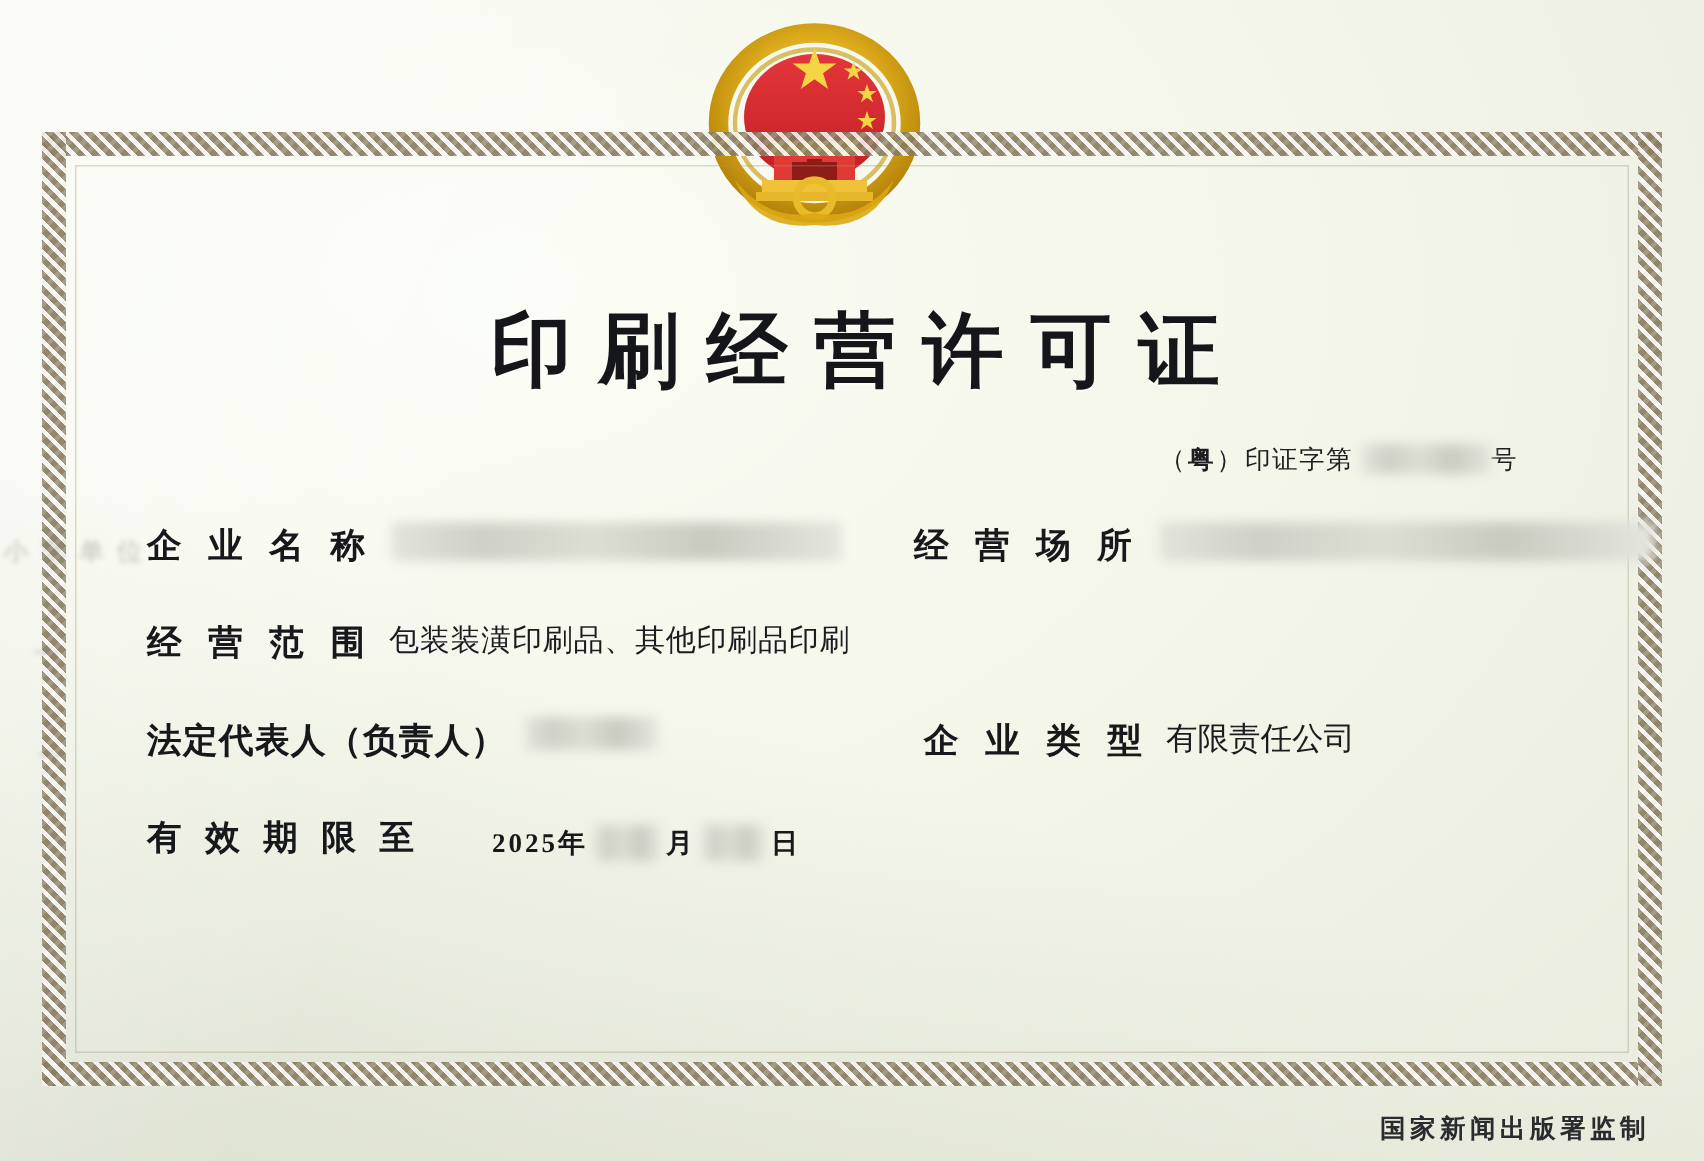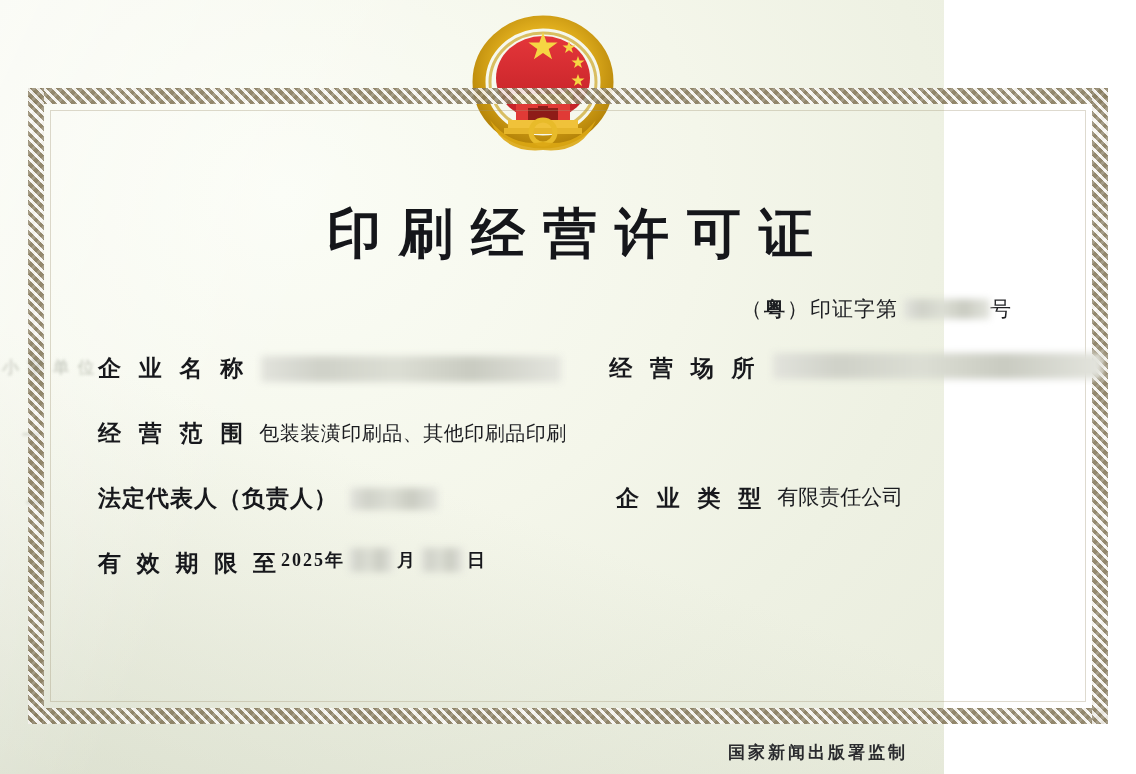--- a/index.html
+++ b/index.html
@@ -11,21 +11,21 @@
     width: 1136px;
     height: 774px;
     overflow: hidden;
     font-family: "Liberation Serif", "DejaVu Serif", serif;
     background: #ffffff;
   }
 
   
   .sheet {
     position: relative;
-    width: 944px;
+    width: 1136px;
     height: 774px;
     background:
       radial-gradient(ellipse at 30% 25%, #fbfdf6 0%, #f4f6ea 45%, #eef1e3 70%, #e9ecdd 100%);
     box-sizing: border-box;
   }
   
   .paper-shade {
     position: absolute;
     inset: 0;
     background:
@@ -89,37 +89,37 @@
     font-family: "Liberation Serif", "DejaVu Serif", serif;
     text-indent: 18px;
     margin-top: 18px;
     text-shadow: 0 1px 0 rgba(255,255,255,0.6);
   }
 
   .serial-row {
     margin-top: 24px;
     text-align: right;
     padding-right: 58px;
-    font-size: 21px;
+    font-size: 17px;
     color: #1d1e22;
     letter-spacing: 1px;
   }
   .serial-row .paren { letter-spacing: 2px; }
   .serial-row .prov  { font-weight: bold; letter-spacing: 2px; }
 
   .fields {
     margin-top: 30px;
     padding-left: 28px;
   }
   .field-row {
     display: flex;
     align-items: flex-end;
     margin-bottom: 34px;
   }
-  .col-left  { width: 470px; display: flex; align-items: center; }
+  .col-left  { width: 470px; display: flex; align-items: flex-start; }
   .col-right { flex: 1;      display: flex; align-items: flex-start; margin-left: 48px; }
 
   .label {
     font-size: 23px;
     font-weight: bold;
     color: #17181c;
     letter-spacing: 6px;
     white-space: nowrap;
   }
   .label.tight { letter-spacing: 1px; }
@@ -144,21 +144,22 @@
   .redact-name   { width: 300px; height: 26px; }
   .redact-addr   { width: 330px; height: 26px; }
   .redact-rep    { width: 88px;  height: 22px; }
   .redact-serial { width: 86px;  height: 20px; margin-left: 6px; position: relative; top: -2px; }
   .redact-month  { width: 44px;  height: 24px; margin: 0 4px; }
   .redact-day    { width: 42px;  height: 24px; margin: 0 4px; }
 
   .validity-row {
     padding-left: 28px;
     display: flex;
-    align-items: flex-start;
+    align-items: flex-end;
+    gap: 47px;
   }
   .validity-row .label { letter-spacing: 5px; }
   .validity-row .ymd {
     font-size: 18px;
     font-weight: bold;
     color: #17181c;
     letter-spacing: 2px;
     display: flex;
     align-items: center;
   }

